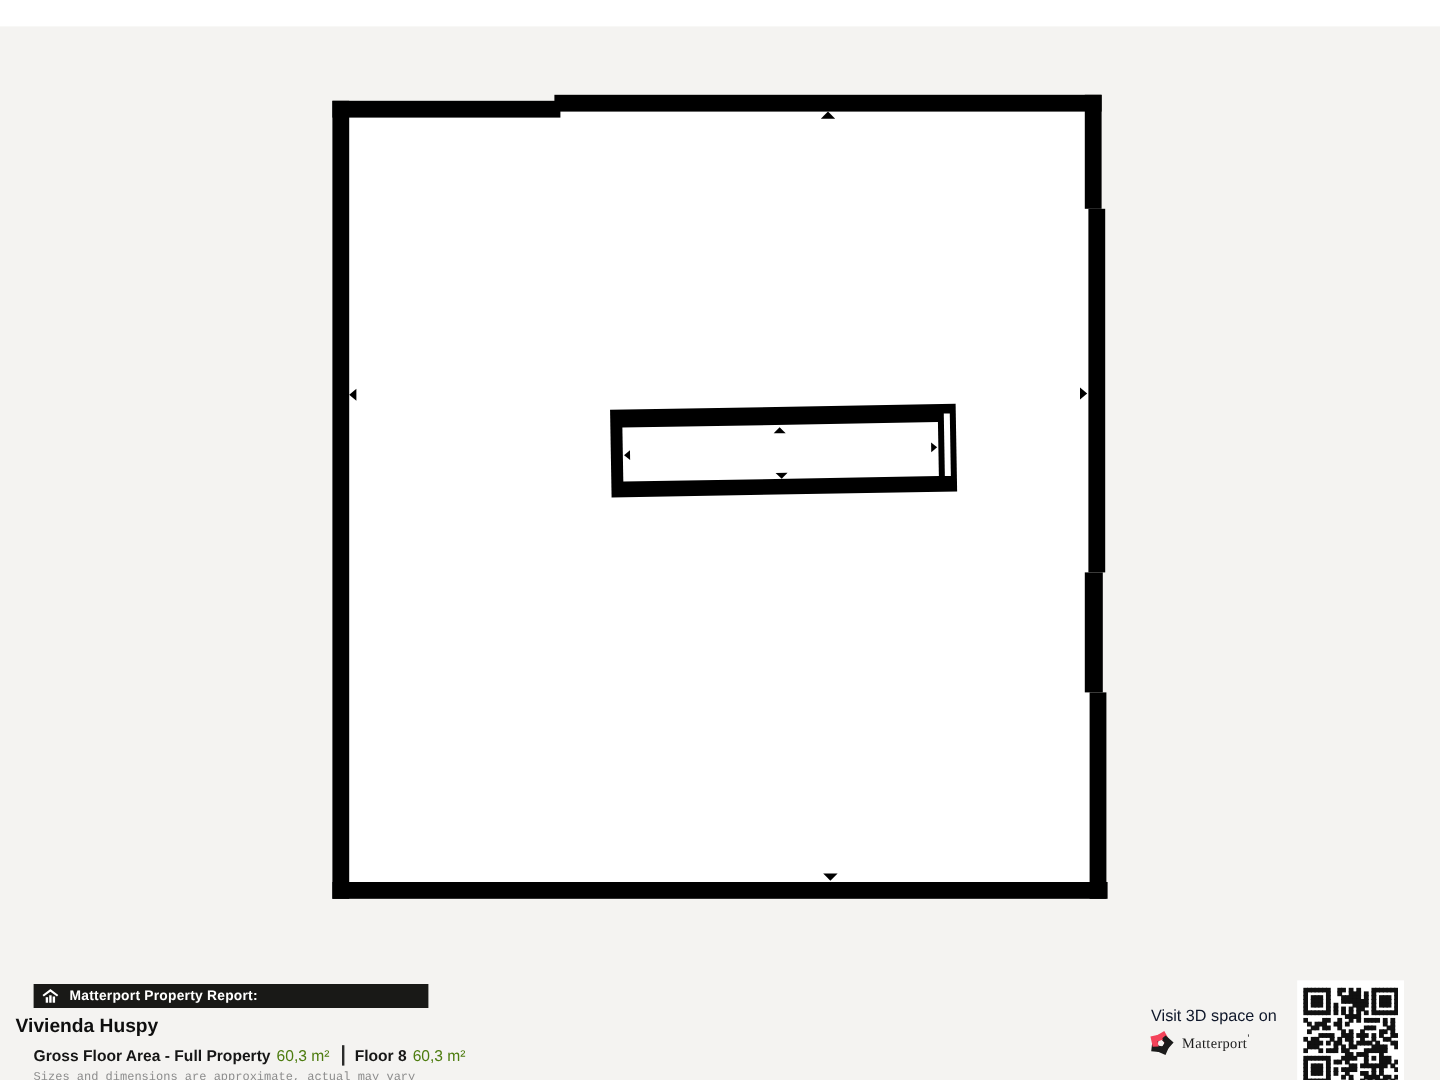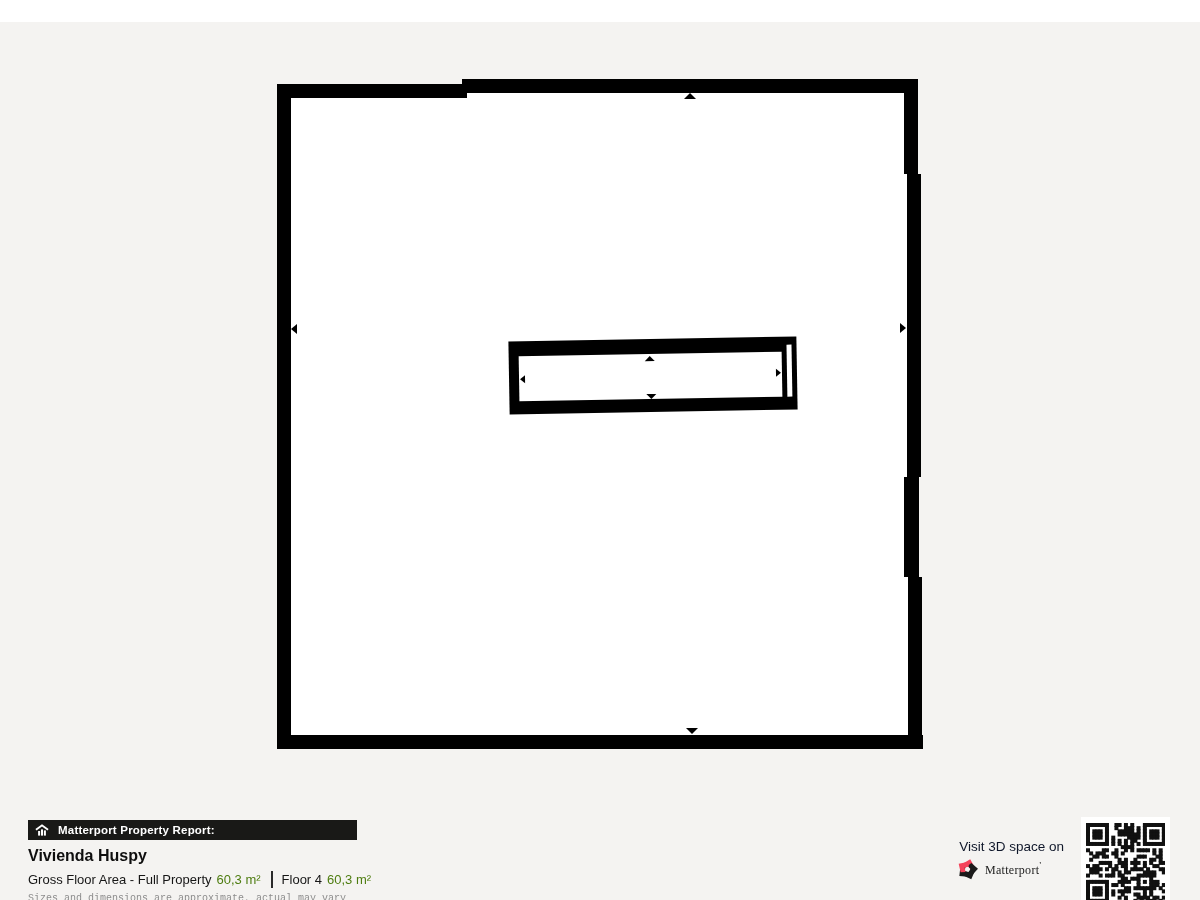--- a/index.html
+++ b/index.html
@@ -26,23 +26,23 @@
   .island{
     position:absolute;left:509px;top:317px;width:288px;height:73px;
     background:#000;transform:rotate(-1deg);transform-origin:center center;
   }
   
   .banner{
     position:absolute;left:28px;top:798px;width:329px;height:20px;
     background:#191917;display:flex;align-items:center;gap:9px;padding-left:7px;box-sizing:border-box;
   }
   .banner-label{color:#fff;font-weight:bold;font-size:11.5px;letter-spacing:.2px;}
-  .property-name{position:absolute;left:28px;top:825px;font-size:16px;font-weight:bold;color:#0e0e0e;}
+  .property-name{position:absolute;left:13px;top:825px;font-size:16px;font-weight:bold;color:#0e0e0e;}
   .area-line{position:absolute;left:28px;top:849px;font-size:13px;display:flex;align-items:center;}
-  .area-line .lbl{font-weight:normal;color:#161616;}
+  .area-line .lbl{font-weight:bold;color:#161616;}
   .area-line .val{color:#4d7c0f;margin-left:5px;}
   .area-sep{width:2px;height:17px;background:#2a2a2a;margin:0 9px 0 10px;}
   .disclaimer{position:absolute;left:28px;top:871px;font-size:10px;color:#8d8d8d;font-family:Liberation Mono, monospace;}
   
   .visit-text{position:absolute;top:817px;right:136px;font-size:13.5px;color:#0f172a;}
   .brand-row{position:absolute;left:956px;top:835px;display:flex;align-items:center;gap:6px;}
   .brand-name{font-family:"Liberation Serif",serif;font-size:12px;color:#1b1b1b;letter-spacing:.3px;}
   .brand-tm{font-size:9px;vertical-align:top;color:#1b1b1b;}
   .qr-box{position:absolute;left:1081px;top:795px;width:89px;height:90px;background:#fff;}
   .qr-box svg{position:absolute;left:5px;top:6px;}
@@ -91,21 +91,21 @@
     </span>
     <span class="banner-label">Matterport Property Report:</span>
   </div>
 
   <div class="property-name">Vivienda Huspy</div>
 
   <div class="area-line">
     <span class="lbl">Gross Floor Area - Full Property</span>
     <span class="val">60,3 m²</span>
     <span class="area-sep"></span>
-    <span class="lbl">Floor 4</span>
+    <span class="lbl">Floor 8</span>
     <span class="val">60,3 m²</span>
   </div>
 
   <div class="disclaimer">Sizes and dimensions are approximate, actual may vary</div>
 
   <div class="visit-text">Visit 3D space on</div>
 
   <div class="brand-row">
     <span style="display:inline-flex;">
       <svg width="23" height="24" viewBox="0 0 23 24">

